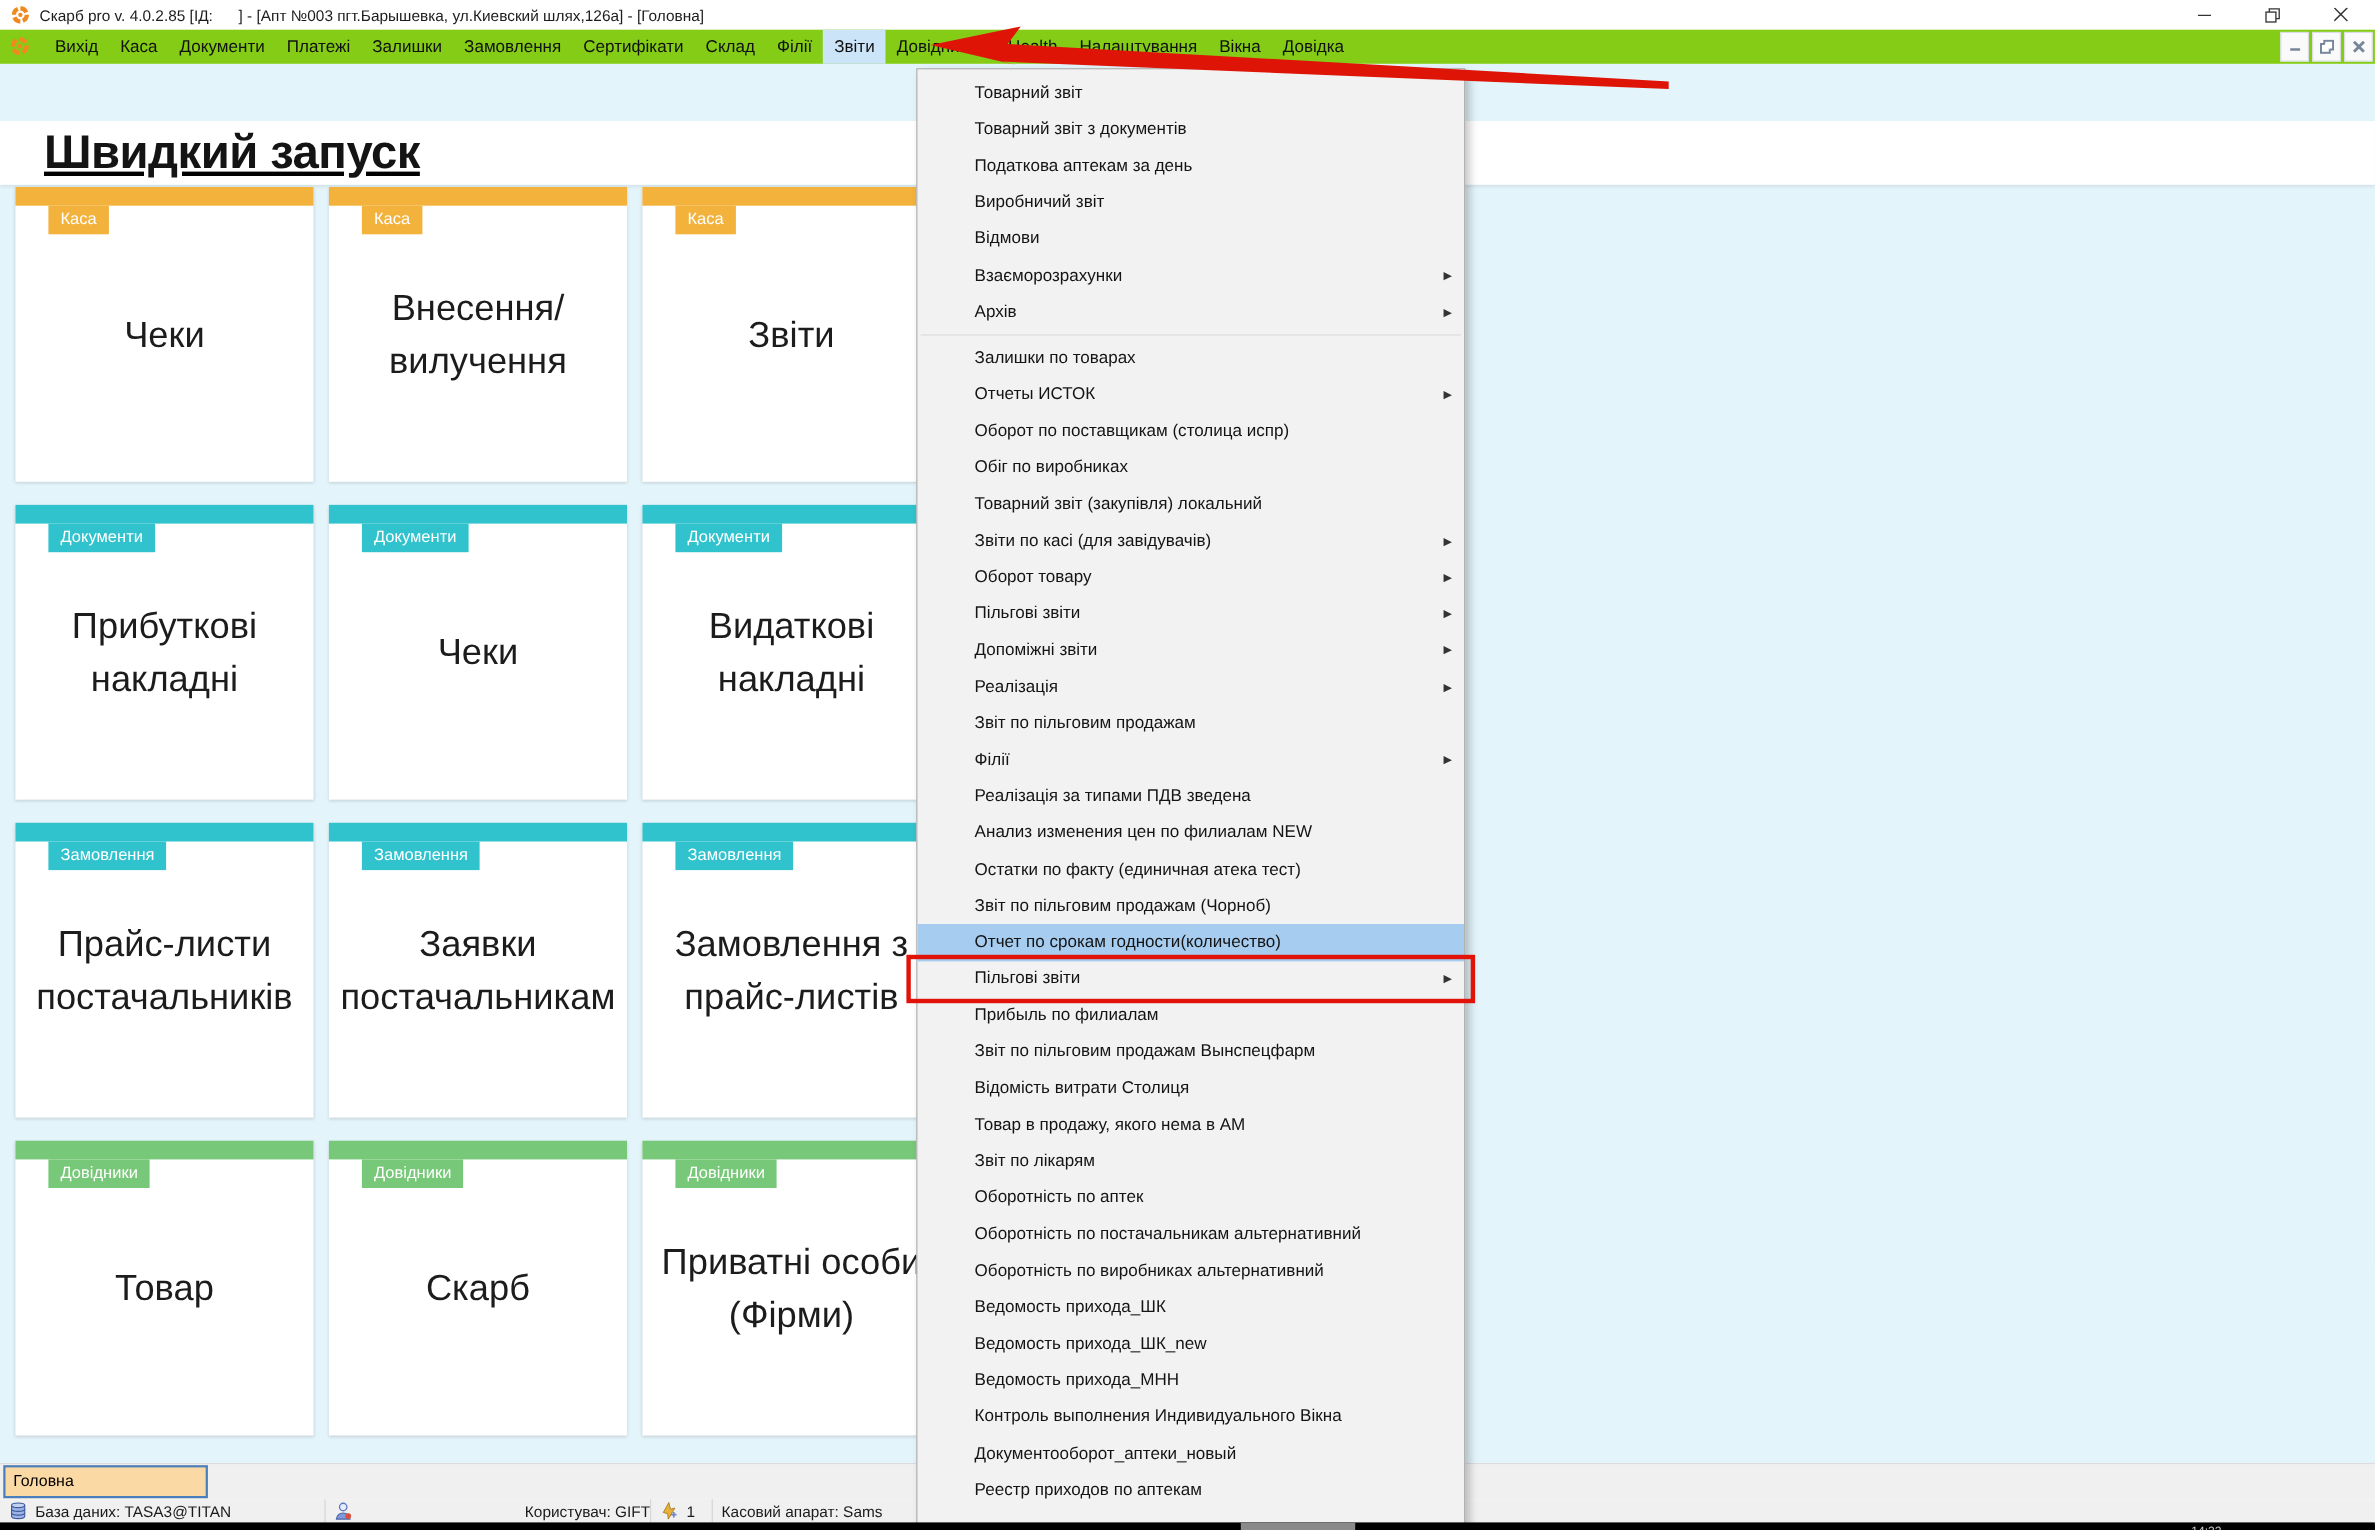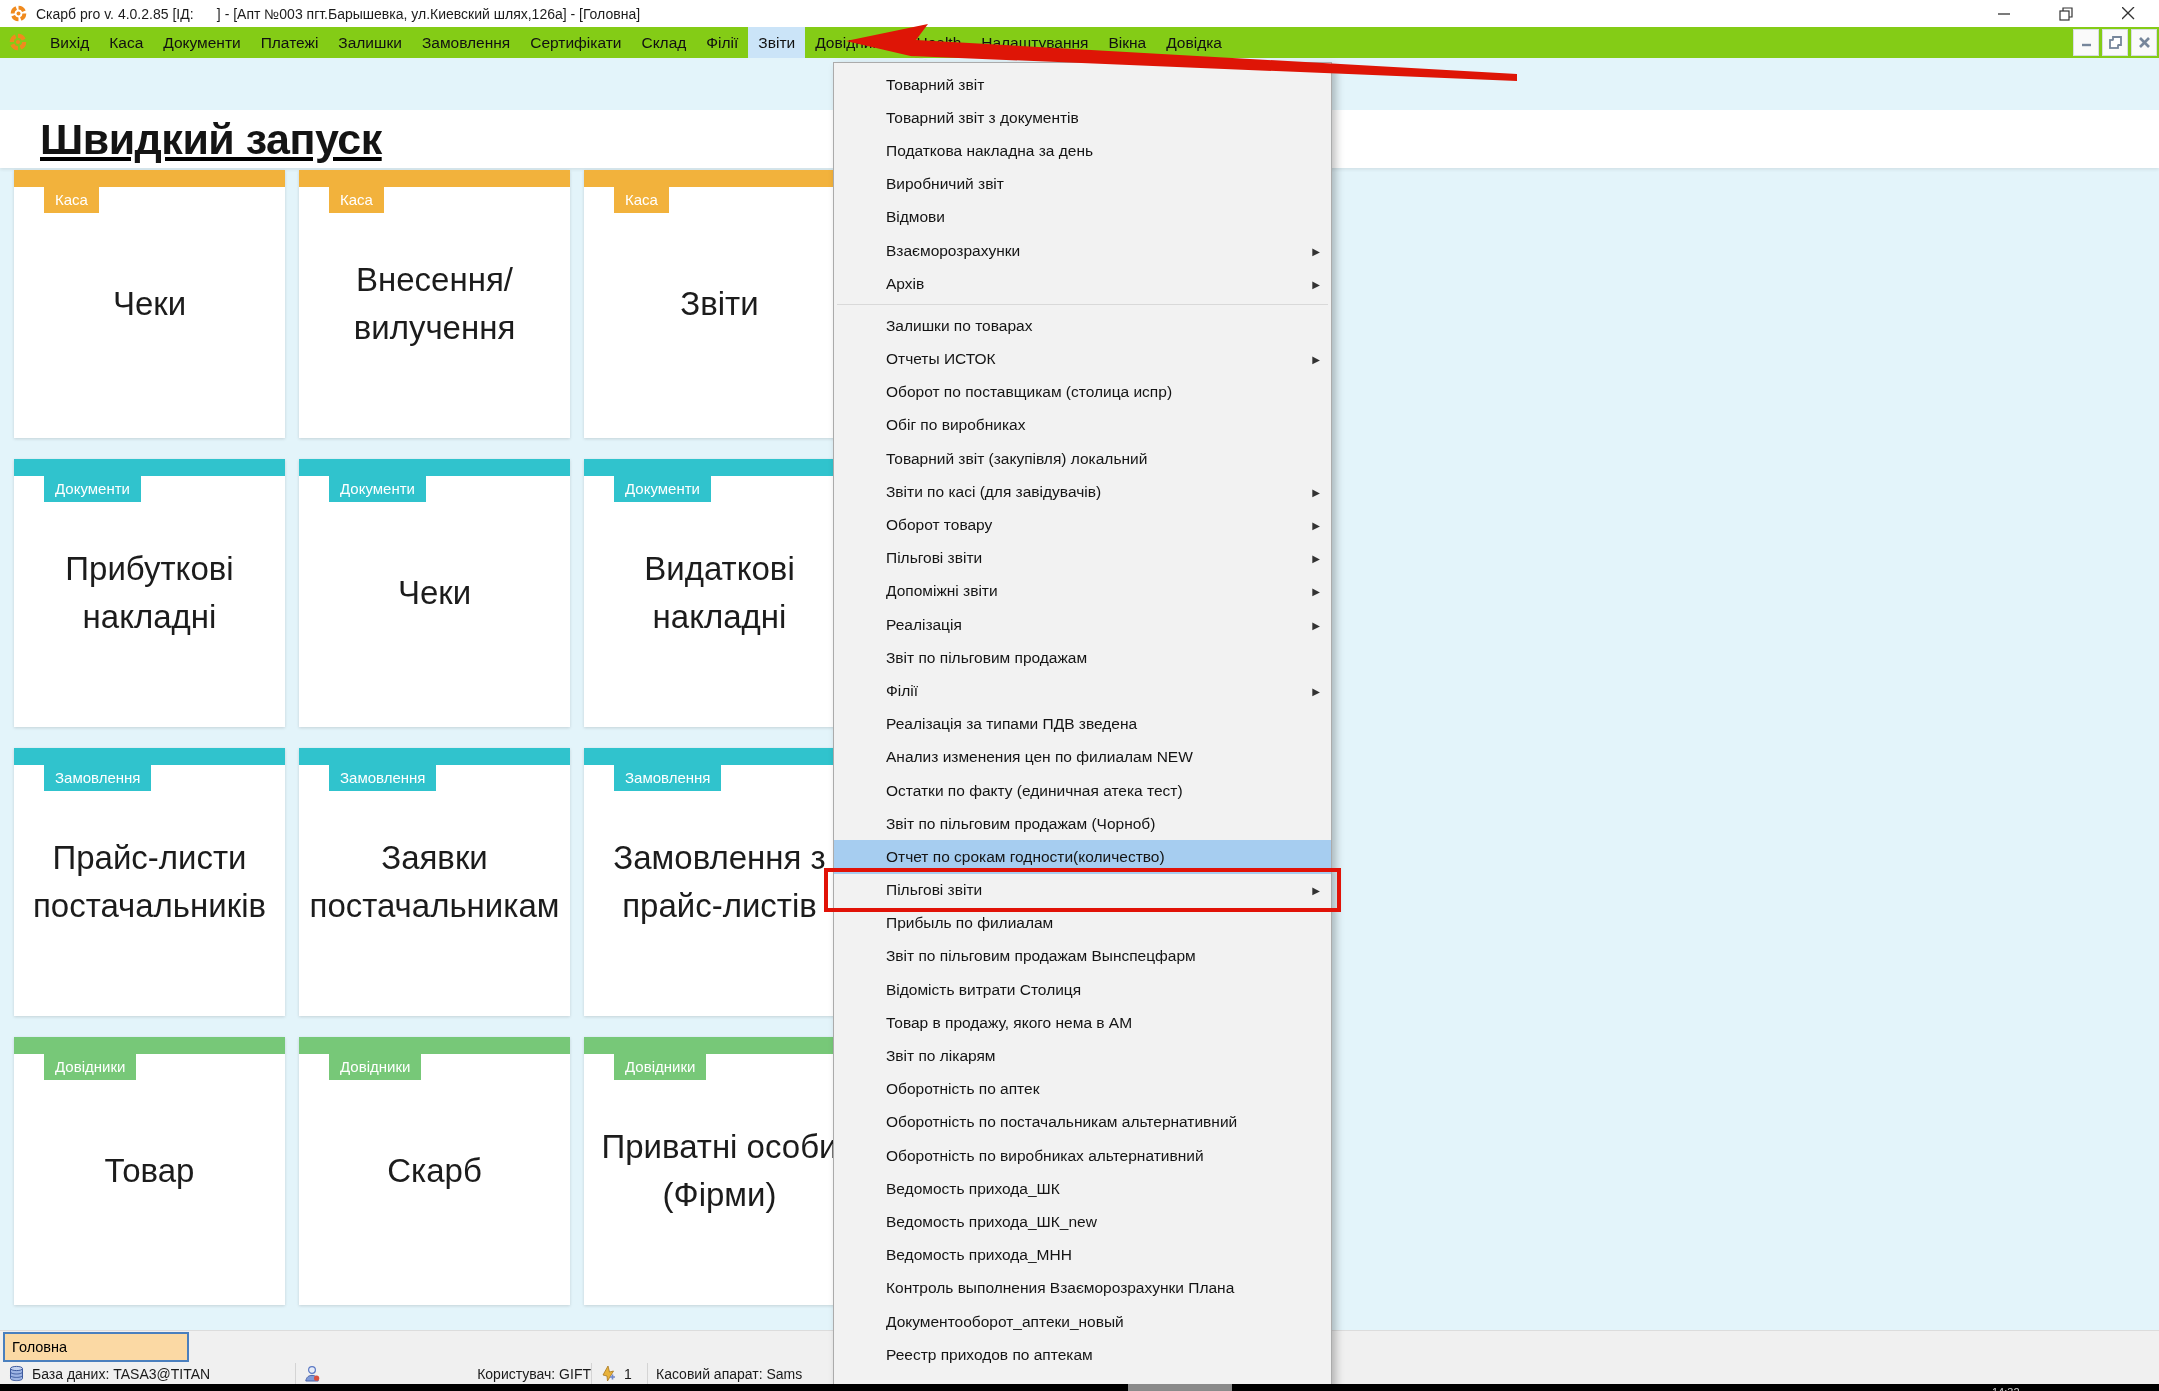--- a/index.html
+++ b/index.html
@@ -292,21 +292,21 @@
 <div class="dropdown">
   <div class="dd-item">
       <span class="dd-label">Товарний звіт</span>
 
     </div>
     <div class="dd-item">
       <span class="dd-label">Товарний звіт з документів</span>
 
     </div>
     <div class="dd-item">
-      <span class="dd-label">Податкова накладна за день</span>
+      <span class="dd-label">Податкова аптекам за день</span>
 
     </div>
     <div class="dd-item">
       <span class="dd-label">Виробничий звіт</span>
 
     </div>
     <div class="dd-item">
       <span class="dd-label">Відмови</span>
 
     </div>
@@ -432,21 +432,21 @@
     </div>
     <div class="dd-item">
       <span class="dd-label">Ведомость прихода_ШК_new</span>
 
     </div>
     <div class="dd-item">
       <span class="dd-label">Ведомость прихода_МНН</span>
 
     </div>
     <div class="dd-item">
-      <span class="dd-label">Контроль выполнения Взаєморозрахунки Плана</span>
+      <span class="dd-label">Контроль выполнения Индивидуального Вікна</span>
 
     </div>
     <div class="dd-item">
       <span class="dd-label">Документооборот_аптеки_новый</span>
 
     </div>
     <div class="dd-item">
       <span class="dd-label">Реестр приходов по аптекам</span>
 
     </div>

